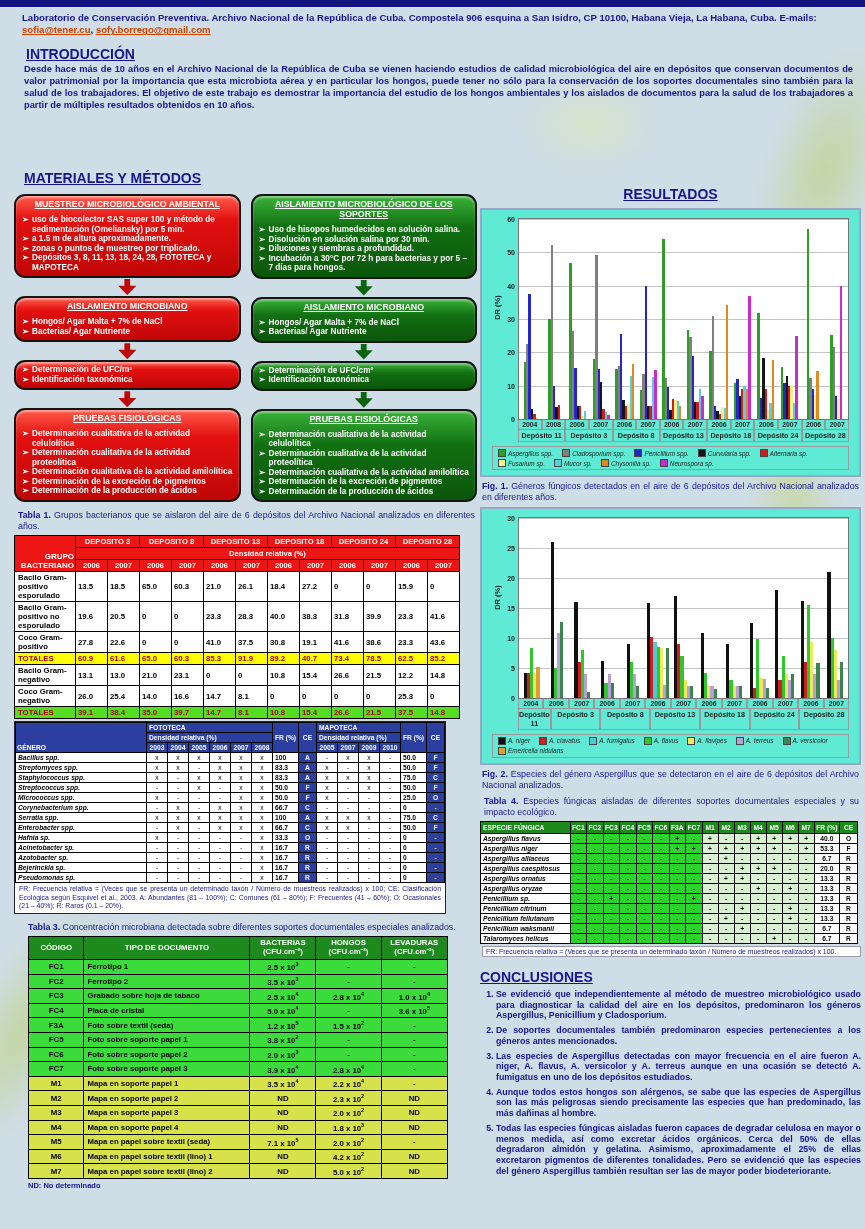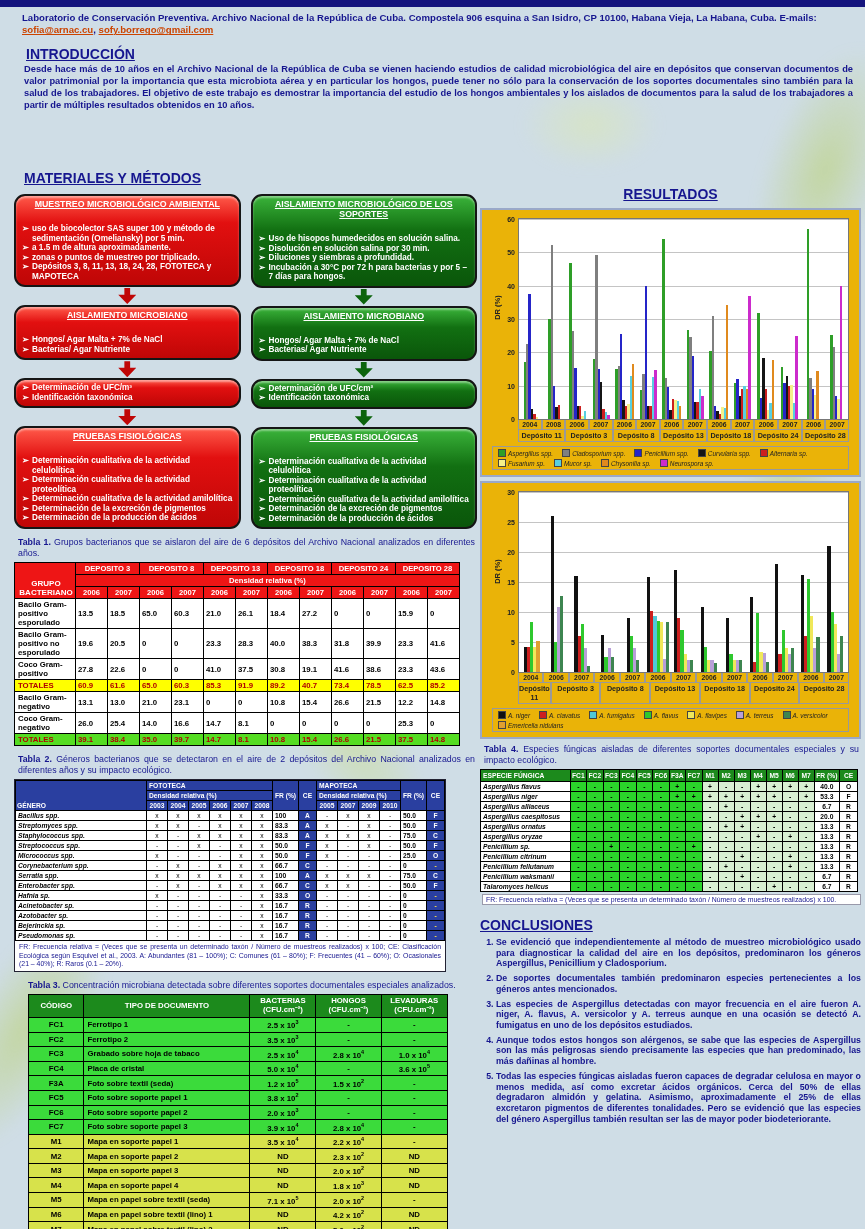--- a/index.html
+++ b/index.html
@@ -27,37 +27,37 @@
   .leftcol{position:absolute;left:14px;top:170px;width:463px;z-index:1;}
   .rightcol{position:absolute;left:480px;top:186px;width:381px;z-index:1;}
   .mhead{margin:0 0 8px 10px;}
   .rhead{text-align:center;margin-bottom:6px;}
   
   .flowrow{display:flex;gap:10px;align-items:flex-start;}
   .flowcol{flex:1;display:flex;flex-direction:column;}
   .fbox{border:2px solid #151515;border-radius:11px;padding:3px 6px 4px 6px;color:#fff;font-weight:bold;}
   .fbox.red{background:linear-gradient(180deg,#ff5a4a,#e21010 30%,#bf0606);box-shadow:inset 0 2px 2px rgba(255,255,255,.45);}
   .fbox.green{background:linear-gradient(180deg,#3ab33a,#127012 38%,#0a560a);box-shadow:inset 0 2px 2px rgba(255,255,255,.4);}
-  .ftitle{text-align:center;text-decoration:underline;font-size:8.8px;margin-bottom:15px;}
+  .ftitle{text-align:center;text-decoration:underline;font-size:8.8px;margin-bottom:6px;}
   .fitem{display:flex;font-size:8.2px;line-height:1.16;}
   .fmark{width:10px;flex:none;}
   .arr{width:18px;height:16px;margin:1px auto;clip-path:polygon(34% 0,66% 0,66% 42%,100% 42%,50% 100%,0 42%,34% 42%);}
   .arr.red{background:#c00606;}
   .arr.green{background:#0c640c;}
   
   .tcap{color:#16168f;font-size:8.8px;line-height:1.25;margin:8px 2px 3px 4px;text-align:justify;}
   .tcap b{color:#16168f;}
   .figcap{color:#16168f;font-size:8.8px;line-height:1.25;margin:4px 2px 2px 2px;text-align:justify;}
   
   table{border-collapse:collapse;}
   td{border:1px solid #000;}
   
   #t1{width:446px;font-size:7.8px;background:#fff;}
   #t1 .t1h{background:#ee1515;color:#fff;font-weight:bold;text-align:center;padding:1px 1px;font-size:7.6px;}
-  #t1 .gbname{text-align:center;padding-left:3px;font-size:8px;}
+  #t1 .gbname{text-align:right;padding-left:3px;font-size:8px;}
   #t1 .rname{text-align:left;font-weight:bold;padding:1px 3px;background:#fff;}
   #t1 .val{text-align:left;font-weight:bold;padding:1px 2px;background:#fff;width:27px;}
   #t1 tr.t1r-yellow .rname,#t1 tr.t1r-yellow .val{background:#ffff00;color:#b00000;}
   #t1 tr.t1r-green .rname,#t1 tr.t1r-green .val{background:#55dd22;color:#b00000;}
   
   .t2wrap{margin-top:2px;border:1px solid #223;background:#fff;width:430px;}
   #t2{width:100%;font-size:6.7px;}
   #t2 .t2h{background:#2a3fa0;color:#fff;font-weight:bold;text-align:center;padding:1px;font-size:6.7px;}
   #t2 .loc{text-align:left;padding-left:2px;}
   #t2 .gname{font-style:italic;font-weight:bold;text-align:left;padding:0 2px;}
@@ -79,21 +79,21 @@
   
   #t4{width:378px;font-size:6.7px;background:#fff;}
   #t4 .t4h{background:#1c8a1c;color:#fff;font-weight:bold;text-align:center;padding:2px 0;}
   #t4 .sp{font-style:italic;font-weight:bold;text-align:left;padding:0 2px;width:92px;background:#fff;}
   #t4 .fcc{background:#2bd42b;text-align:center;width:14px;font-weight:bold;}
   #t4 .mc{background:#d8efd2;text-align:center;width:14px;font-weight:bold;}
   #t4 .frv{text-align:center;font-weight:bold;width:24px;}
   #t4 .cev{text-align:center;font-weight:bold;width:16px;}
   .t4foot{font-size:6.9px;color:#16168f;margin:2px 0 0 2px;border:1px solid #99a;background:#fff;padding:1px 3px;}
   
-  .figbox{background:#eab308;border:2px solid #9aa8c8;padding:4px 2px 2px 2px;}
+  .figbox{background:#5eead4;border:2px solid #9aa8c8;padding:4px 2px 2px 2px;}
   .cwrap{position:relative;margin:4px 8px 0 34px;}
   .plot{position:relative;background:#fff;border:1px solid #777;display:flex;align-items:flex-end;}
   .gline{position:absolute;left:0;right:0;height:1px;background:#c4c4c4;}
   .ytick{position:absolute;left:-24px;width:20px;text-align:right;font-size:7px;font-weight:bold;color:#222;}
   .ylab{position:absolute;left:-33px;top:42%;transform:rotate(-90deg);font-size:7.5px;font-weight:bold;color:#222;}
   .cluster{flex:1;display:flex;align-items:flex-end;justify-content:center;position:relative;z-index:1;}
   .bar{margin:0;}
   .xyears,.xgroups{display:flex;margin:0 8px 0 34px;font-weight:bold;color:#222;}
   .xyears .ycell{flex:1;text-align:center;font-size:6.8px;border:1px solid #999;border-top:none;padding:1px 0;}
   .xgroups .gcell{flex-grow:1;flex-basis:0;text-align:center;font-size:7.2px;border:1px solid #999;border-top:none;padding:1px 0;}
@@ -113,21 +113,21 @@
 <div class="poster">
   <div class="blob b1"></div>
   <div class="blob b2"></div>
   <div class="blob b3"></div>
   <div class="blob b4"></div>
   <div class="blob b5"></div>
 
   <div class="z">
     <div class="topstrip"></div>
     <div class="affil">
-      <span>Laboratorio de Conservación Preventiva. Archivo Nacional de la República de Cuba. Compostela 906 esquina a San Isidro, CP 10100, Habana Vieja, La Habana, Cuba. E-mails: </span><span class="email">sofia@arnac.cu</span><span>, </span><span class="email">sofy.borrego@gmail.com</span>
+      <span>Laboratorio de Conservación Preventiva. Archivo Nacional de la República de Cuba. Compostela 906 esquina a San Isidro, CP 10100, Habana Vieja, La Habana, Cuba. E-mails: </span><span class="email">sofia@tener.cu</span><span>, </span><span class="email">sofy.borrego@gmail.com</span>
     </div>
 
     <div class="sechead intro-head">INTRODUCCIÓN</div>
     <div class="intro-text">Desde hace más de 10 años en el Archivo Nacional de la República de Cuba se vienen haciendo estudios de calidad microbiológica del aire en depósitos que conservan documentos de valor patrimonial por la importancia que esta microbiota aérea y en particular los hongos, puede tener no sólo para la conservación de los soportes documentales sino también para la salud de los trabajadores. El objetivo de este trabajo es demostrar la importancia del estudio de los hongos ambientales y los aislados de documentos para la salud de los trabajadores a partir de múltiples resultados obtenidos en 10 años.</div>
   </div>
 
   <div class="leftcol">
     <div class="sechead mhead">MATERIALES Y MÉTODOS</div>
     <div class="flowrow">
       <div class="flowcol" id="flow-red">
@@ -400,21 +400,20 @@
             <td class="val">10.8</td>
             <td class="val">15.4</td>
             <td class="val">26.6</td>
             <td class="val">21.5</td>
             <td class="val">37.5</td>
             <td class="val">14.8</td>
           </tr>
         </tbody>
       </table>
 
-    <div class="tcap"><b>Tabla 2.</b><span> Géneros bacterianos que se detectaron en el aire de 2 depósitos del Archivo Nacional analizados en diferentes años y su impacto ecológico.</span></div>
     <div class="t2wrap">
       <table id="t2">
           <thead>
             <tr>
               <td class="t2h" rowspan="3" style="text-align: left; vertical-align: bottom;">GÉNERO</td>
               <td class="t2h loc" colspan="6">FOTOTECA</td>
               <td class="t2h" rowspan="3" style="width: 21px;">FR (%)</td>
               <td class="t2h" rowspan="3">CE</td>
               <td class="t2h loc" colspan="4">MAPOTECA</td>
               <td class="t2h" rowspan="3" style="width: 21px;">FR (%)</td>
@@ -1000,20 +999,21 @@
           <span class="litem">
             <span class="swatch" style="background: rgb(224, 138, 30);"></span>
             <span class="lname">Chysonilia sp.</span>
           </span>
           <span class="litem">
             <span class="swatch" style="background: rgb(204, 43, 204);"></span>
             <span class="lname">Neurospora sp.</span>
           </span>
         </div>
       </div>
+    <div class="figcap"><b>Fig. 1.</b><span> Géneros fúngicos detectados en el aire de 6 depósitos del Archivo Nacional analizados en diferentes años.</span></div>
 
     <div class="figbox" id="fig2" style="margin-top:4px;">
         <div class="cwrap">
           <div class="ylab">DR (%)</div>
           <div class="plot" style="height: 180px;">
             <div class="ytick" style="bottom: -4px;">0</div>
             <div class="gline" style="bottom: 29px;"></div>
             <div class="ytick" style="bottom: 26px;">5</div>
             <div class="gline" style="bottom: 59px;"></div>
             <div class="ytick" style="bottom: 56px;">10</div>
@@ -1173,20 +1173,21 @@
           <span class="litem">
             <span class="swatch" style="background: rgb(61, 133, 80);"></span>
             <span class="lname">A. versicolor</span>
           </span>
           <span class="litem">
             <span class="swatch" style="background: rgb(224, 160, 48);"></span>
             <span class="lname">Emericella nidulans</span>
           </span>
         </div>
       </div>
+    <div class="figcap"><b>Fig. 2.</b><span> Especies del género Aspergillus que se detectaron en el aire de 6 depósitos del Archivo Nacional analizados.</span></div>
 
     <div class="tcap" style="margin-top:5px;"><b>Tabla 4.</b><span> Especies fúngicas aisladas de diferentes soportes documentales especiales y su impacto ecológico.</span></div>
     <table id="t4">
         <thead>
           <tr>
             <td class="t4h" style="text-align: left; padding-left: 2px;">ESPECIE FÚNGICA</td>
             <td class="t4h">FC1</td>
             <td class="t4h">FC2</td>
             <td class="t4h">FC3</td>
             <td class="t4h">FC4</td>

